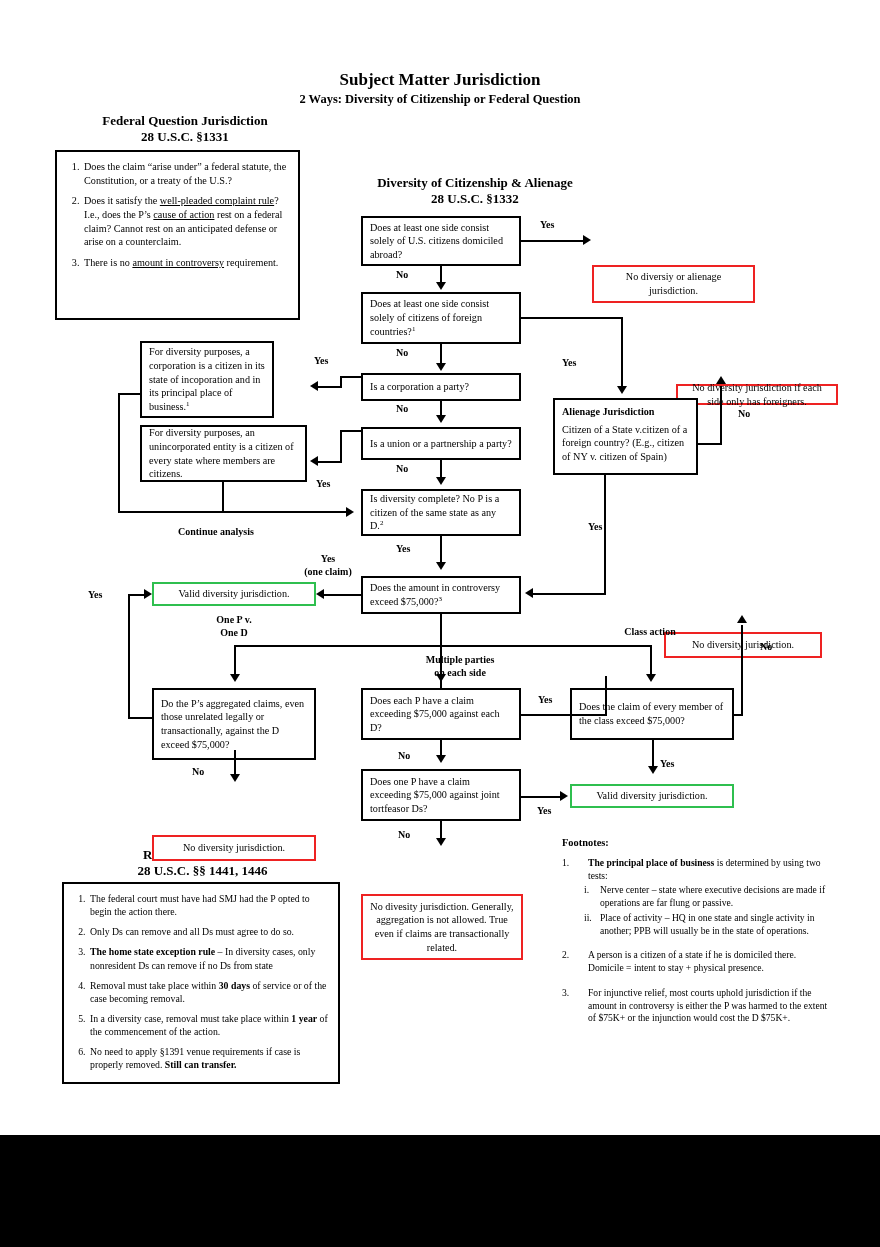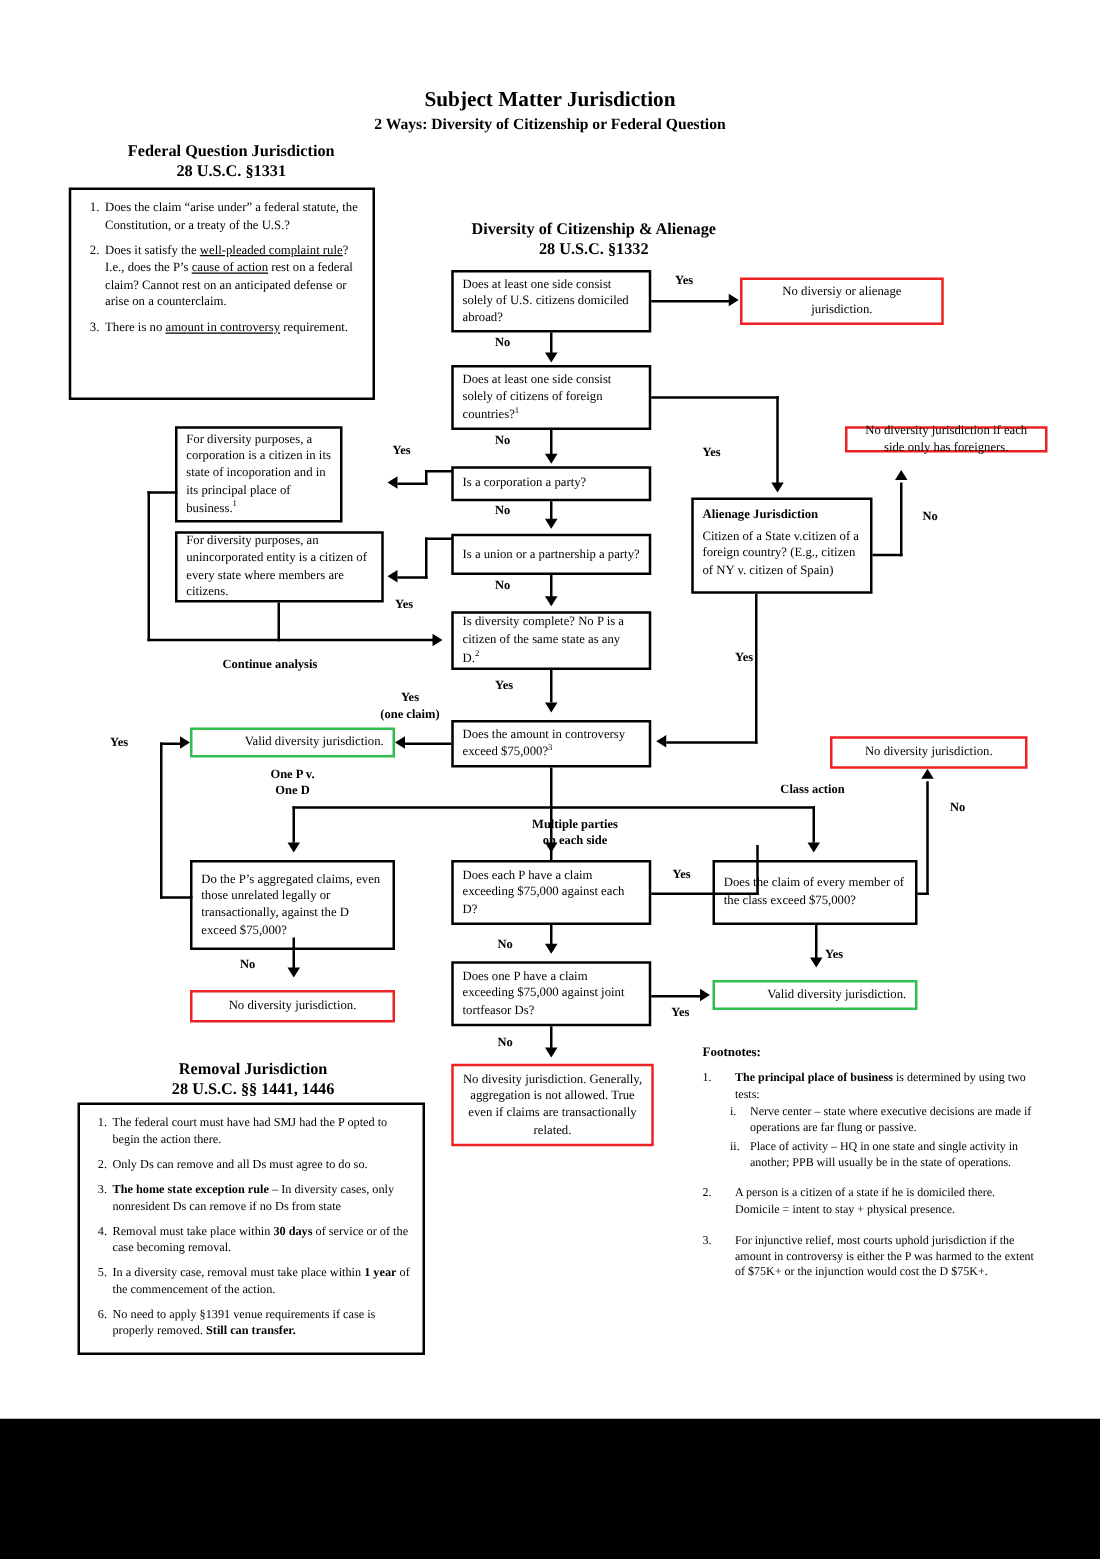--- a/index.html
+++ b/index.html
@@ -8,22 +8,22 @@
   #page{position:absolute;left:0;top:0;width:880px;height:1247px;background:#fff;overflow:hidden;}
   #footer-bar{position:absolute;left:0;top:1135px;width:880px;height:112px;background:#000;}
 
   .t-title{position:absolute;text-align:center;font-weight:bold;line-height:1.18;}
   .t-title.main{font-size:17px;}
   .t-title.sub{font-size:12.5px;}
   .t-title.sec{font-size:13px;}
 
   .box{position:absolute;box-sizing:border-box;border:2px solid #000;background:#fff;
        font-size:10.2px;line-height:1.33;padding:5px 7px;}
-  .box.red{border:2px solid #ee2222;text-align:center;}
-  .box.green{border:2px solid #2fbf4f;text-align:right;}
+  .box.red{border:2px solid #ee2222;text-align:center;margin-top:43px;}
+  .box.green{border:2px solid #2fbf4f;text-align:center;}
   .box.thick{border-width:2.5px;}
   .box .hd{font-weight:bold;display:block;margin-bottom:4px;}
   .box.mid{display:flex;flex-direction:column;justify-content:center;}
 
   .listbox{position:absolute;box-sizing:border-box;border:2.5px solid #000;background:#fff;
            padding:8px 10px 8px 8px;font-size:10.2px;line-height:1.34;}
   .listbox ol{margin:0;padding-left:17px;}
   .listbox ol li{margin-bottom:7px;padding-left:2px;}
   .listbox ol li:last-child{margin-bottom:0;}
   .u{text-decoration:underline;}

